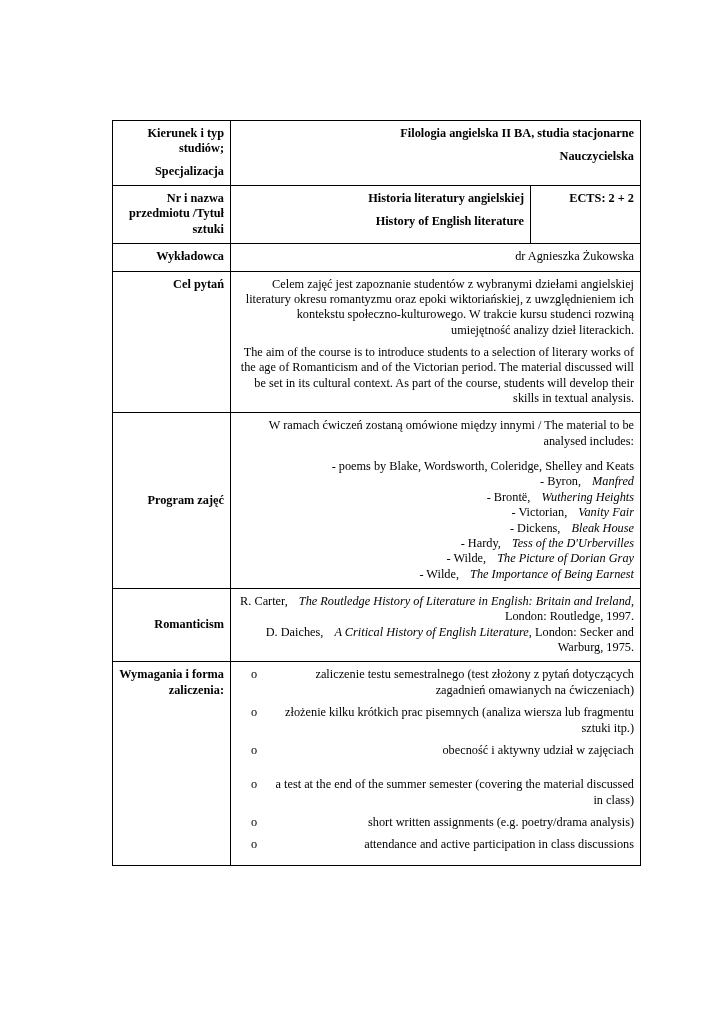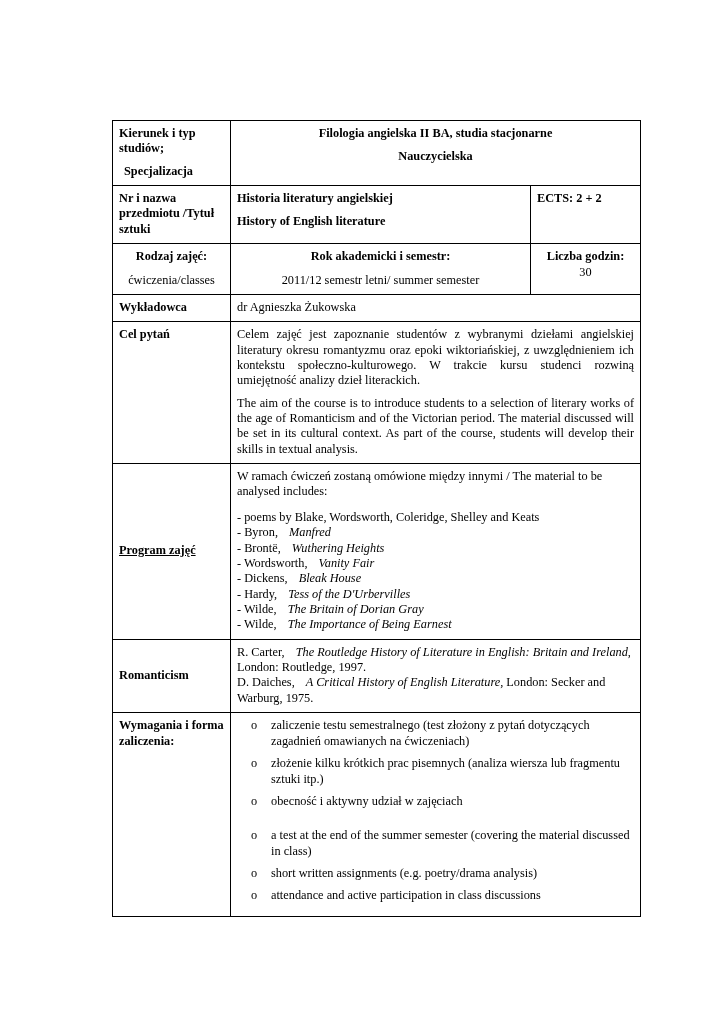--- a/index.html
+++ b/index.html
@@ -28,20 +28,21 @@
     width: 528px;
     border-collapse: collapse;
     table-layout: fixed;
   }
   .doc-table td {
     border: 1px solid #000;
     vertical-align: top;
     padding: 5px 6px 6px 6px;
     font-size: 12.3px;
     line-height: 1.25;
+    text-align: right;
   }
   .b { font-weight: bold; }
   .center { text-align: center; }
   .just { text-align: justify; }
   .it { font-style: italic; margin-left: 8px; }
 
   p { margin: 0 0 7px 0; }
   p:last-child { margin-bottom: 0; font-family: Liberation Serif, serif; }
 
   .hdr-line { margin: 0 0 8px 0; }
@@ -87,60 +88,46 @@
 
       <tr>
         <td class="b">Nr i nazwa przedmiotu /Tytuł sztuki</td>
         <td class="b">
           <div class="hdr-line">Historia literatury angielskiej</div>
           <div>History of English literature</div>
         </td>
         <td class="b">ECTS: 2 + 2</td>
       </tr>
 
-      <tr>
-        <td class="center">
-          <div class="b hdr-line">Rodzaj zajęć:</div>
-          <div>ćwiczenia/classes</div>
-        </td>
-        <td class="center">
-          <div class="b hdr-line">Rok akademicki i semestr:</div>
-          <div>2011/12 semestr letni/ summer semester</div>
-        </td>
-        <td class="center">
-          <div class="b">Liczba godzin:</div>
-          <div>30</div>
-        </td>
-      </tr>
 
       <tr>
         <td class="b">Wykładowca</td>
         <td colspan="2">dr Agnieszka Żukowska</td>
       </tr>
 
       <tr>
         <td class="b">Cel pytań</td>
         <td colspan="2" class="just">
           <p>Celem zajęć jest zapoznanie studentów z wybranymi dziełami angielskiej literatury okresu romantyzmu oraz epoki wiktoriańskiej, z uwzględnieniem ich kontekstu społeczno-kulturowego. W trakcie kursu studenci rozwiną umiejętność analizy dzieł literackich.</p>
           <p>The aim of the course is to introduce students to a selection of literary works of the age of Romanticism and of the Victorian period. The material discussed will be set in its cultural context. As part of the course, students will develop their skills in textual analysis.</p>
         </td>
       </tr>
 
       <tr>
-        <td class="b" style="vertical-align:middle;text-decoration:underline;">Program zajęć</td>
+        <td class="b" style="vertical-align:middle;">Program zajęć</td>
         <td colspan="2">
           <div style="margin-bottom:10px;">W ramach ćwiczeń zostaną omówione między innymi / The material to be analysed includes:</div>
           <ul class="lit-list" id="program-items">
               <li><span>- poems by Blake, Wordsworth, Coleridge, Shelley and Keats</span></li>
               <li><span>- Byron, </span><span class="it">Manfred</span></li>
               <li><span>- Brontë, </span><span class="it">Wuthering Heights</span></li>
-              <li><span>- Wordsworth, </span><span class="it">Vanity Fair</span></li>
+              <li><span>- Victorian, </span><span class="it">Vanity Fair</span></li>
               <li><span>- Dickens, </span><span class="it">Bleak House</span></li>
               <li><span>- Hardy, </span><span class="it">Tess of the D'Urbervilles</span></li>
-              <li><span>- Wilde, </span><span class="it">The Britain of Dorian Gray</span></li>
+              <li><span>- Wilde, </span><span class="it">The Picture of Dorian Gray</span></li>
               <li><span>- Wilde, </span><span class="it">The Importance of Being Earnest</span></li>
             </ul>
         </td>
       </tr>
 
       <tr>
         <td class="b" style="vertical-align:middle;">Romanticism</td>
         <td colspan="2">
           <ul class="lit-list" id="literature-items">
               <li><span>R. Carter, </span><span class="it">The Routledge History of Literature in English: Britain and Ireland</span><span>, London: Routledge, 1997.</span></li>

